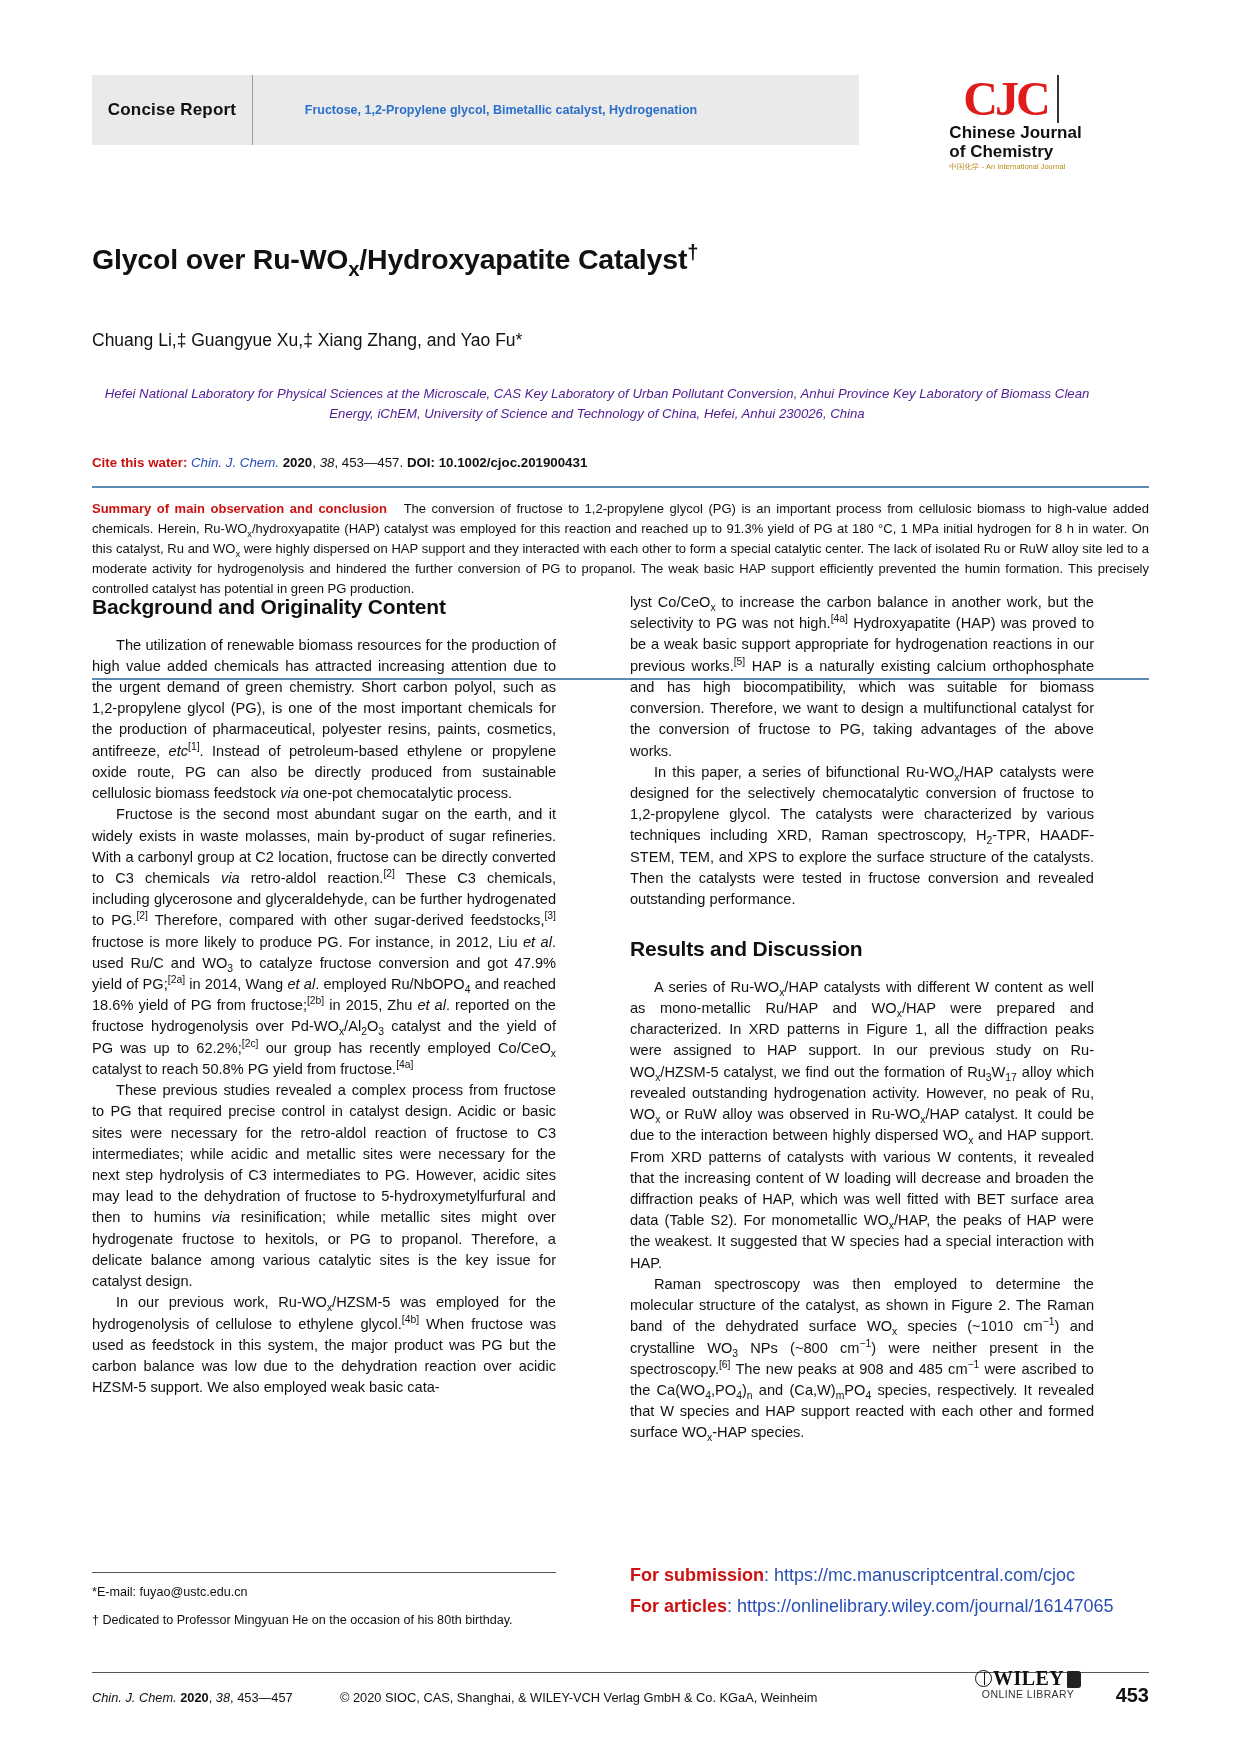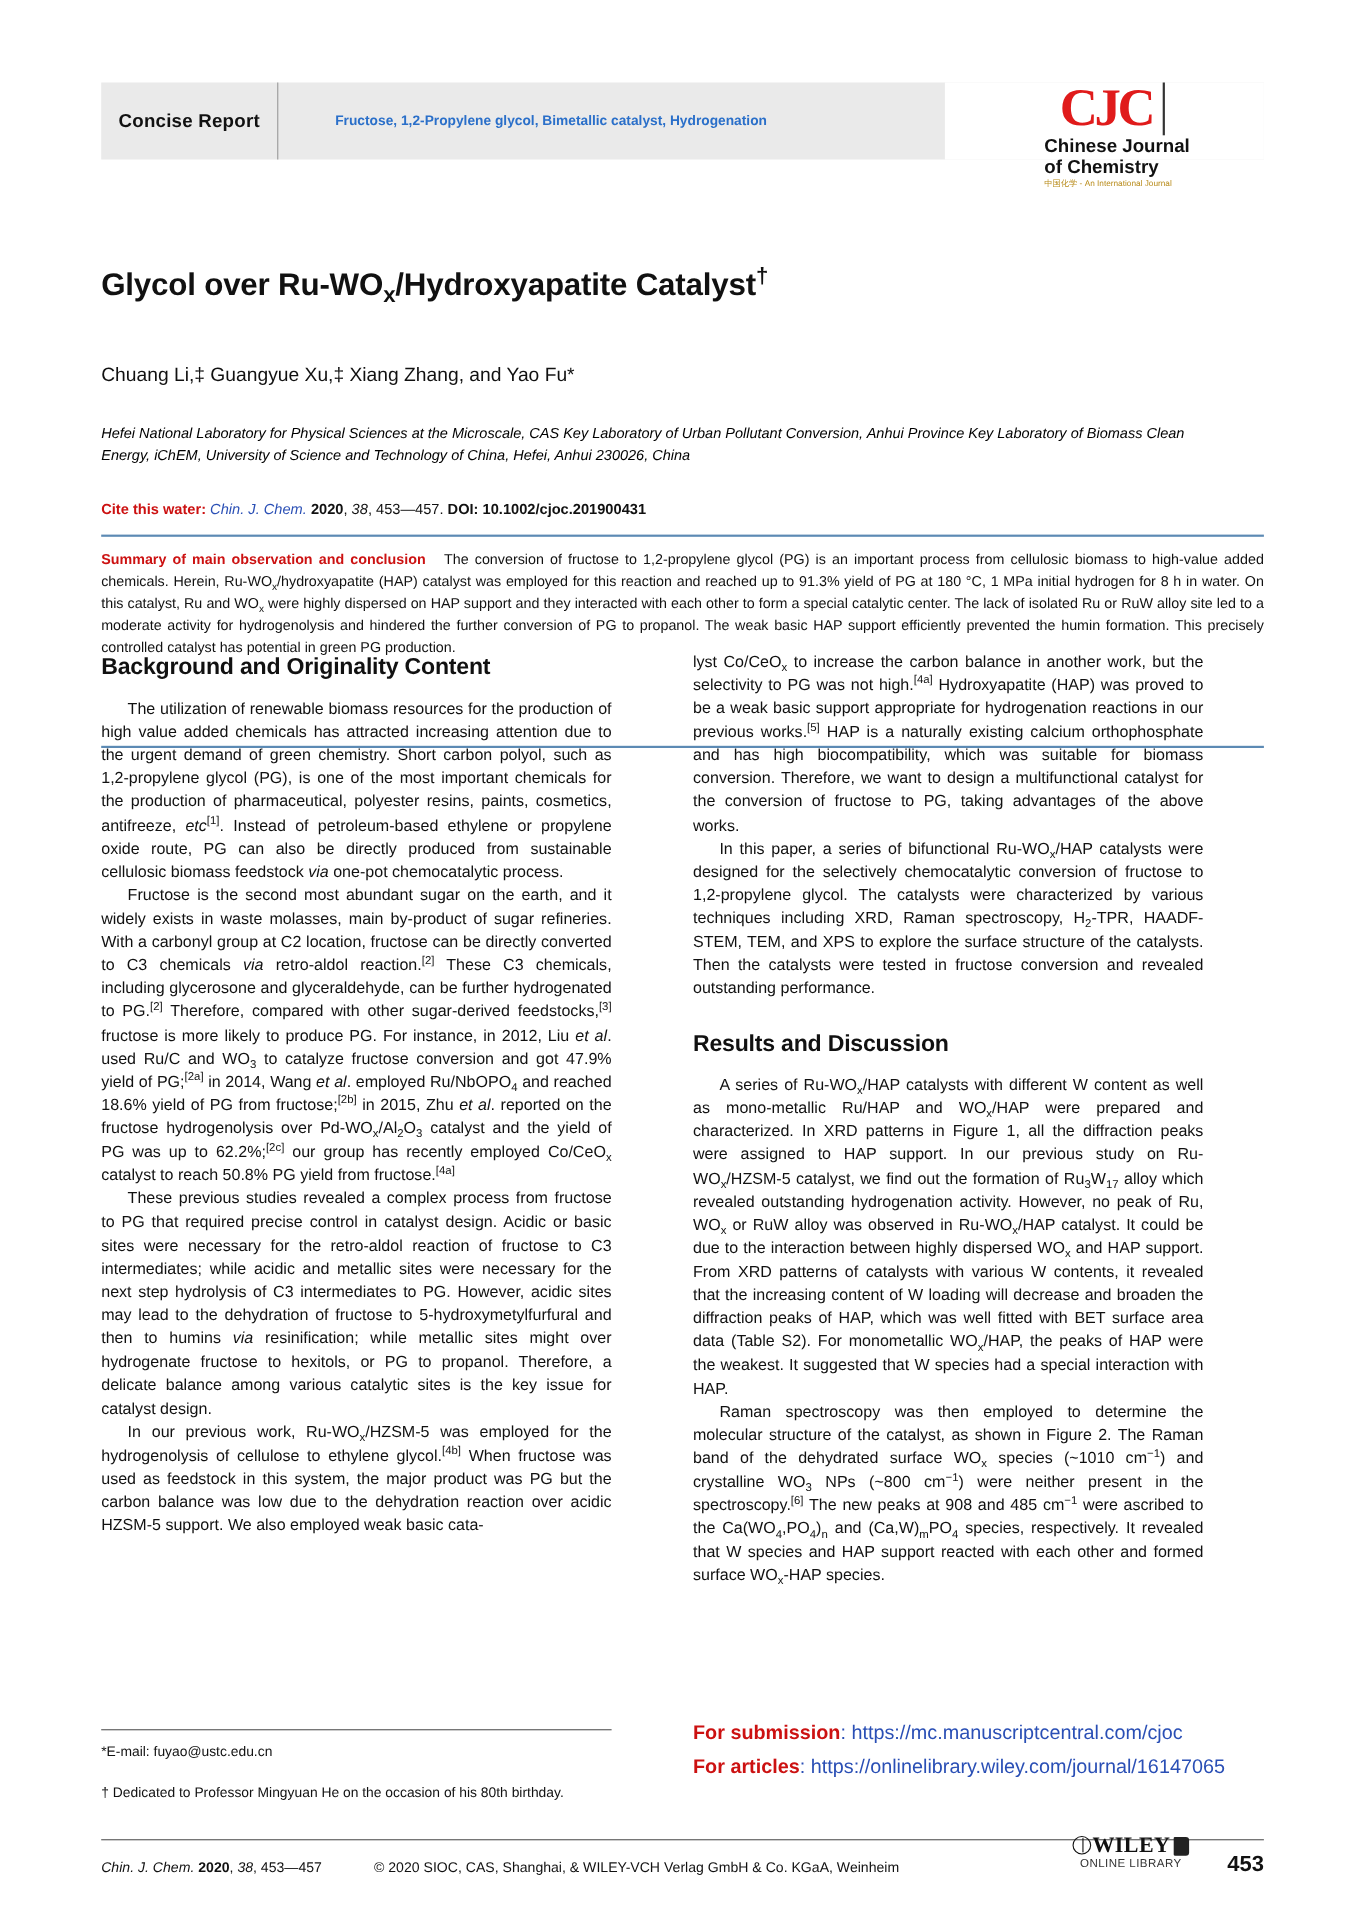--- a/index.html
+++ b/index.html
@@ -105,21 +105,22 @@
     font-size: 17.5px;
     color: #111;
   }
   .affil {
     position: absolute;
     left: 92px; top: 384px;
     width: 1010px;
     font-size: 13.2px;
     font-style: italic;
     line-height: 1.5;
-    color: #000000;
+    color: #4c1d95;
+    text-align: center;
   }
   .cite {
     position: absolute;
     left: 92px; top: 455px;
     width: 1010px;
     font-size: 13.3px;
     color: #111;
   }
   .cite .red { color: #cc1111; font-weight: bold; }
   .cite .blueit { color: #2a4fb5; font-style: italic; }
@@ -331,21 +332,21 @@
     <h2 class="sec spaced">Results and Discussion</h2>
 
     <p class="par"><span>A series of Ru-WO</span><sub>x</sub><span>/HAP catalysts with different W content as well as mono-metallic Ru/HAP and WO</span><sub>x</sub><span>/HAP were prepared and characterized. In XRD patterns in Figure 1, all the diffraction peaks were assigned to HAP support. In our previous study on Ru-WO</span><sub>x</sub><span>/HZSM-5 catalyst, we find out the formation of Ru</span><sub>3</sub><span>W</span><sub>17</sub><span> alloy which revealed outstanding hydrogenation activity. However, no peak of Ru, WO</span><sub>x</sub><span> or RuW alloy was observed in Ru-WO</span><sub>x</sub><span>/HAP catalyst. It could be due to the interaction between highly dispersed WO</span><sub>x</sub><span> and HAP support. From XRD patterns of catalysts with various W contents, it revealed that the increasing content of W loading will decrease and broaden the diffraction peaks of HAP, which was well fitted with BET surface area data (Table S2). For monometallic WO</span><sub>x</sub><span>/HAP, the peaks of HAP were the weakest. It suggested that W species had a special interaction with HAP.</span></p>
 
     <p class="par"><span>Raman spectroscopy was then employed to determine the molecular structure of the catalyst, as shown in Figure 2. The Raman band of the dehydrated surface WO</span><sub>x</sub><span> species (~1010 cm</span><sup>−1</sup><span>) and crystalline WO</span><sub>3</sub><span> NPs (~800 cm</span><sup>−1</sup><span>) were neither present in the spectroscopy.</span><sup>[6]</sup><span> The new peaks at 908 and 485 cm</span><sup>−1</sup><span> were ascribed to the Ca(WO</span><sub>4</sub><span>,PO</span><sub>4</sub><span>)</span><sub>n</sub><span> and (Ca,W)</span><sub>m</sub><span>PO</span><sub>4</sub><span> species, respectively. It revealed that W species and HAP support reacted with each other and formed surface WO</span><sub>x</sub><span>-HAP species.</span></p>
   </div>
 
   <div class="foot-rule"></div>
   <div class="footnotes">
     <div>*E-mail: fuyao@ustc.edu.cn</div>
-    <div style="margin-top:16px">† Dedicated to Professor Mingyuan He on the occasion of his 80th birthday.</div>
+    <div style="margin-top:6px">† Dedicated to Professor Mingyuan He on the occasion of his 80th birthday.</div>
   </div>
 
   <div class="submission">
     <div><span class="lbl">For submission</span><span class="url">: https://mc.manuscriptcentral.com/cjoc</span></div>
     <div><span class="lbl">For articles</span><span class="url">: https://onlinelibrary.wiley.com/journal/16147065</span></div>
   </div>
 
   <div class="foot-rule2"></div>
   <div class="footer">
     <div class="fl"><i>Chin. J. Chem.</i> <b>2020</b>, <i>38</i>, <span>453—457</span></div>

